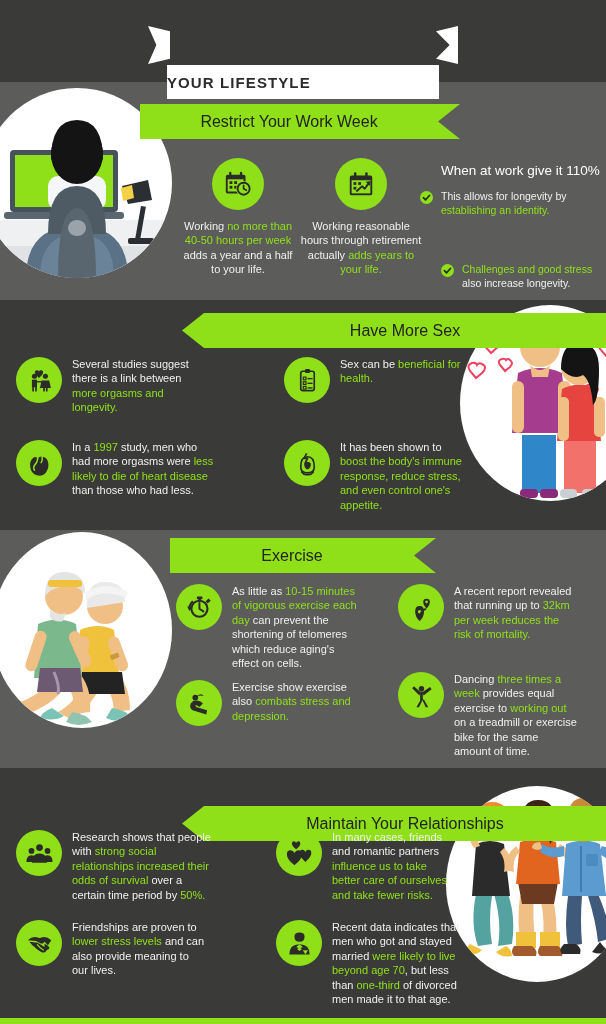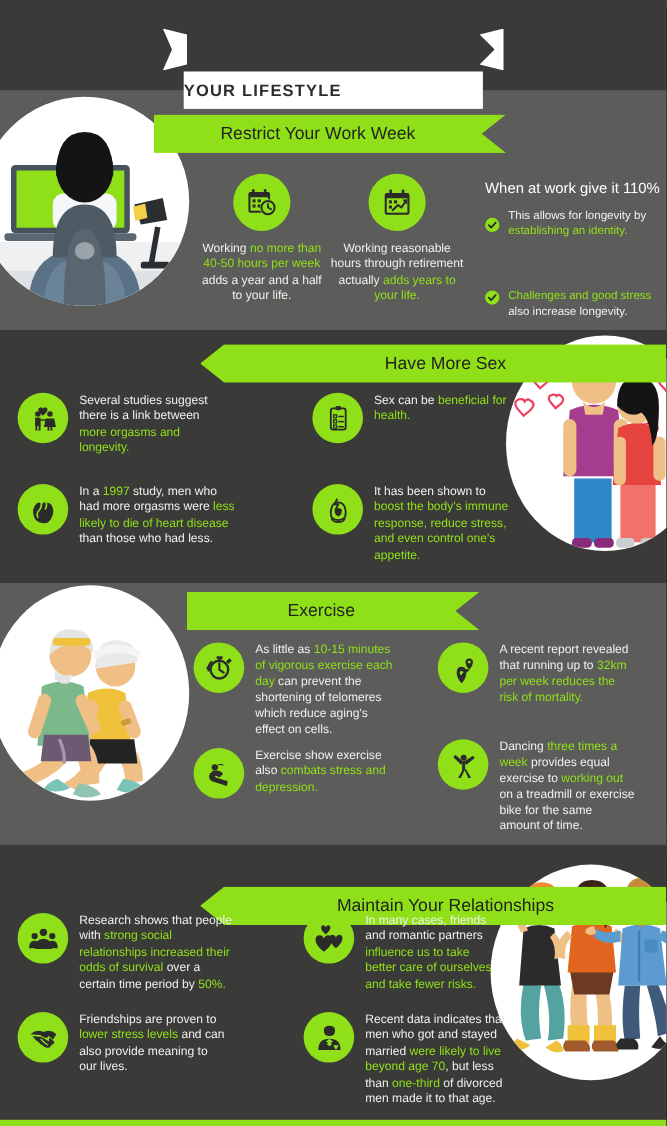--- a/index.html
+++ b/index.html
@@ -225,21 +225,21 @@
         <rect x="8" y="19" width="3" height="3" fill="#2b2b29"></rect>
         <path d="M11 24 L17 18.5 L20 21 L25 14" stroke="#2b2b29" stroke-width="2" fill="none" stroke-linejoin="round"></path>
         <path d="M21 13.5 L26 13 L25.5 18 Z" fill="#2b2b29"></path>
       </svg>
     </div>
     <div class="fact-text"><span>Working reasonable hours through retirement actually </span><span class="hl">adds years to your life.</span></div>
   </div>
 
   <div class="checklist-title" style="left:441px;top:163px;width:160px;">When at work give it 110%</div>
 
-  <div class="check-item" style="left:441px;top:190px;width:152px;align-items:center;">
+  <div class="check-item" style="left:420px;top:190px;width:152px;">
     <span class="check-mark">
       <svg viewBox="0 0 14 14" width="11" height="11">
           <path d="M3 7.2 L5.7 10 L11 4.2" stroke="#2b2b29" stroke-width="2.1" fill="none" stroke-linecap="round" stroke-linejoin="round"></path>
         </svg>
     </span>
     <span class="check-text"><span>This allows for longevity by </span><span class="hl">establishing an identity.</span></span>
   </div>
 
   <div class="check-item" style="left:441px;top:231px;width:152px;margin-top:32px;">
     <span class="check-mark">

